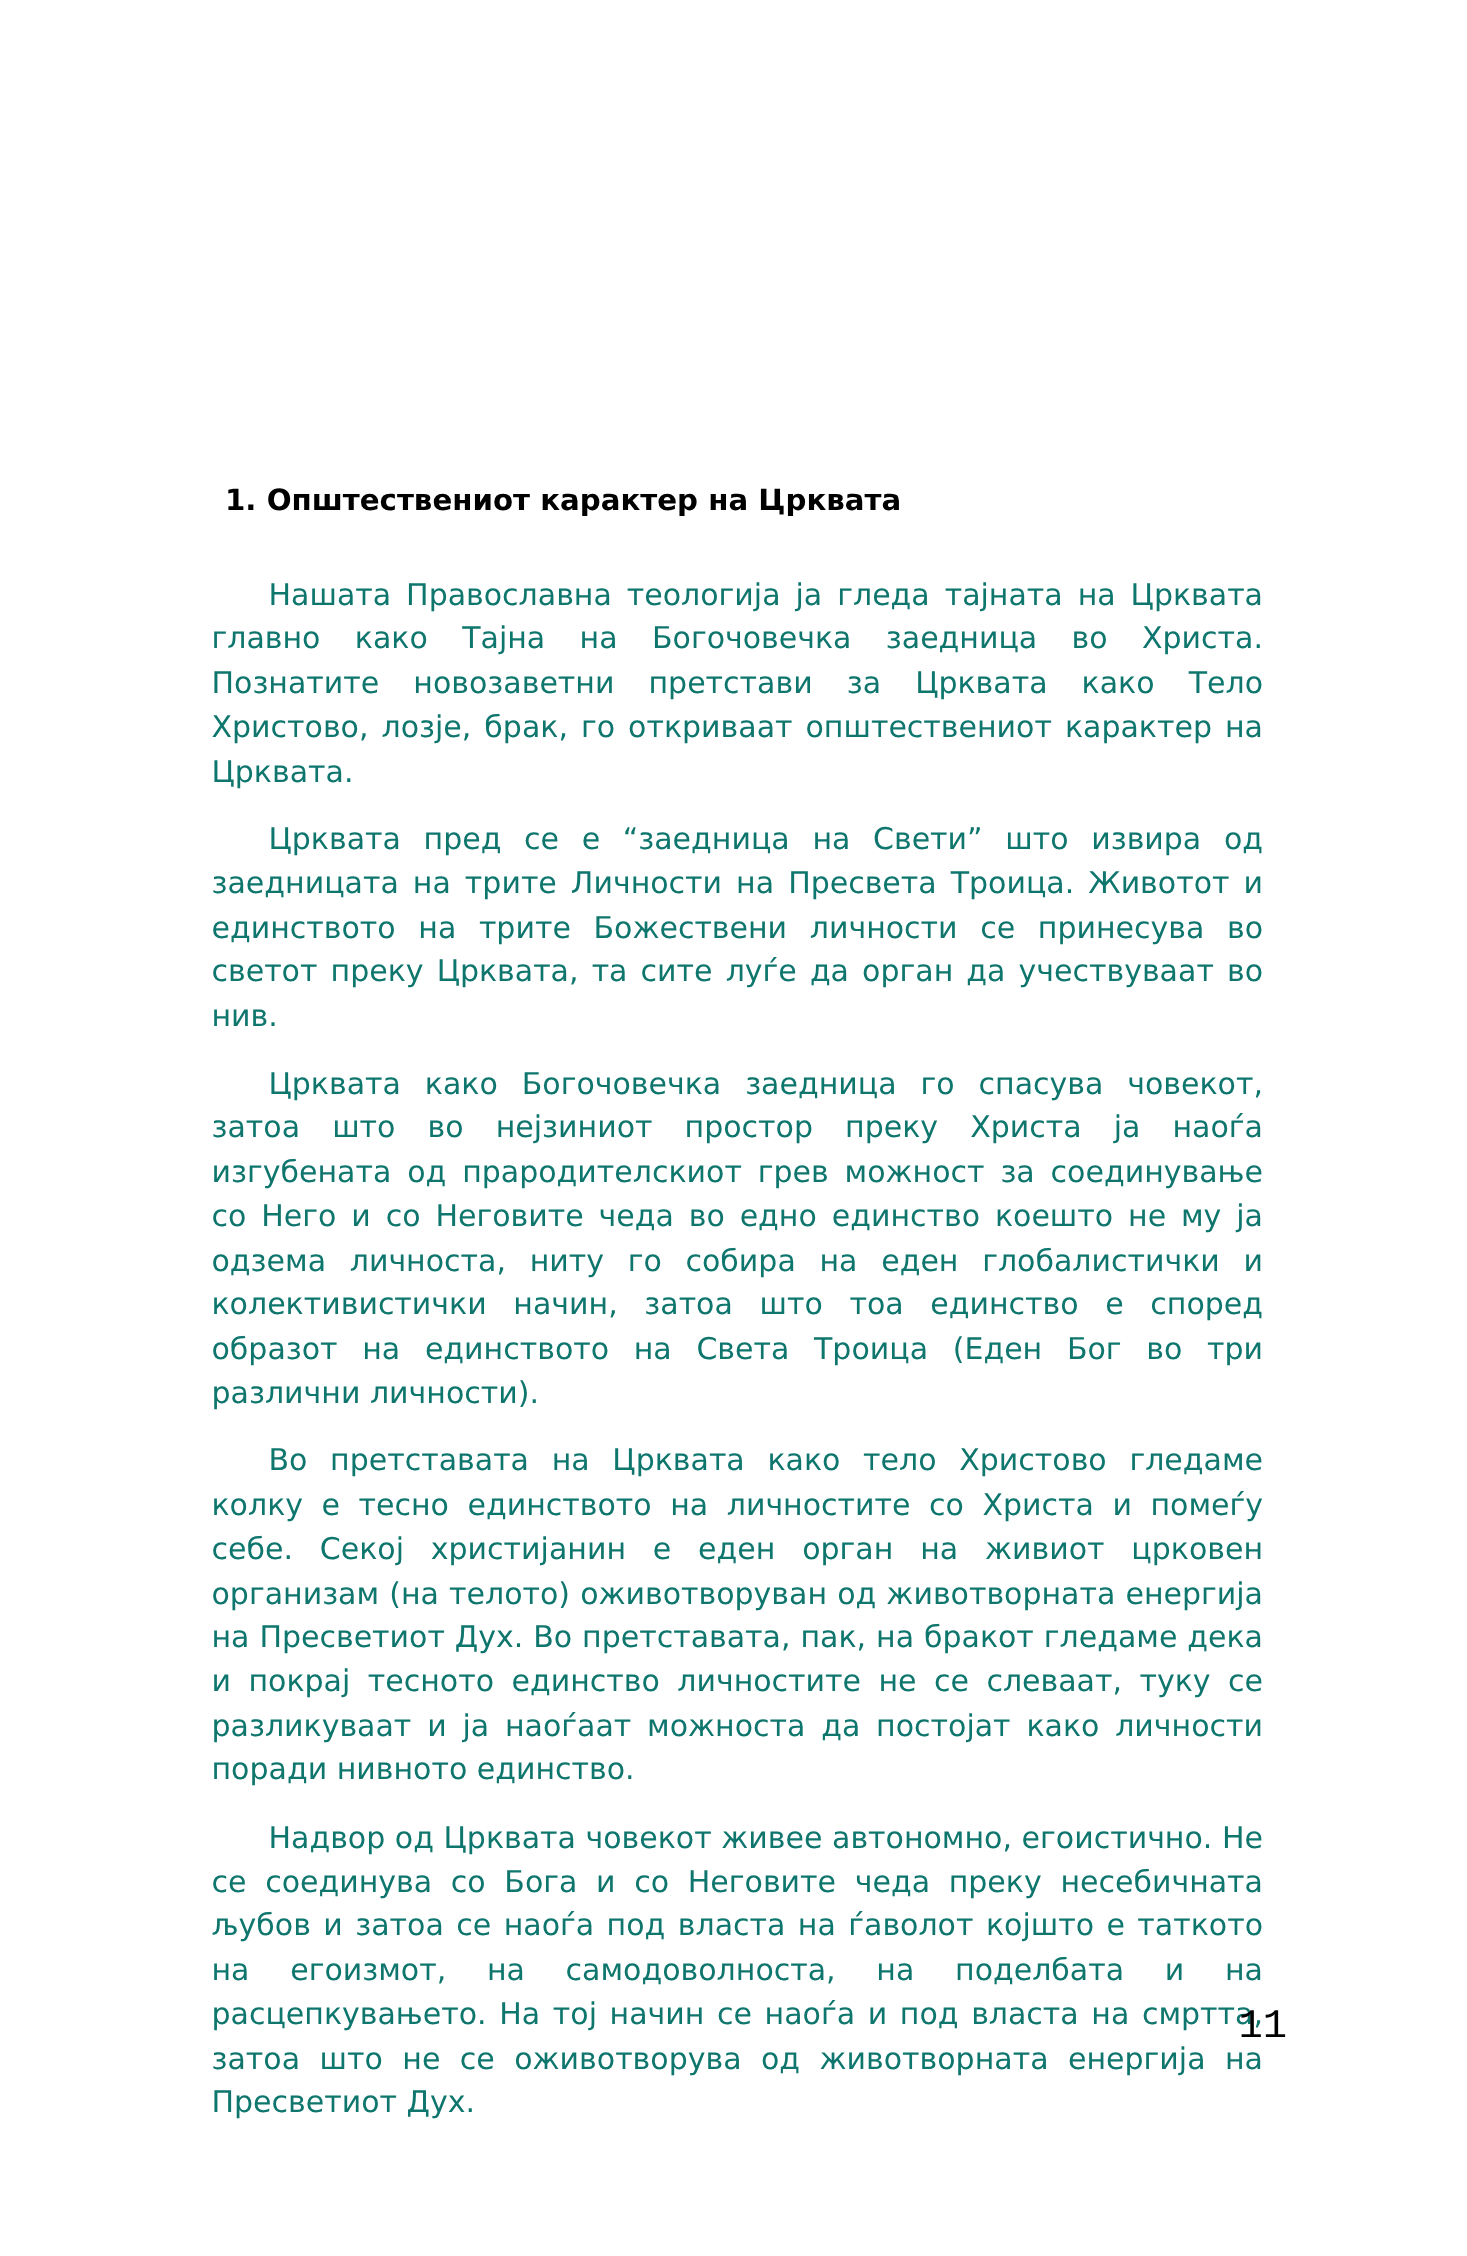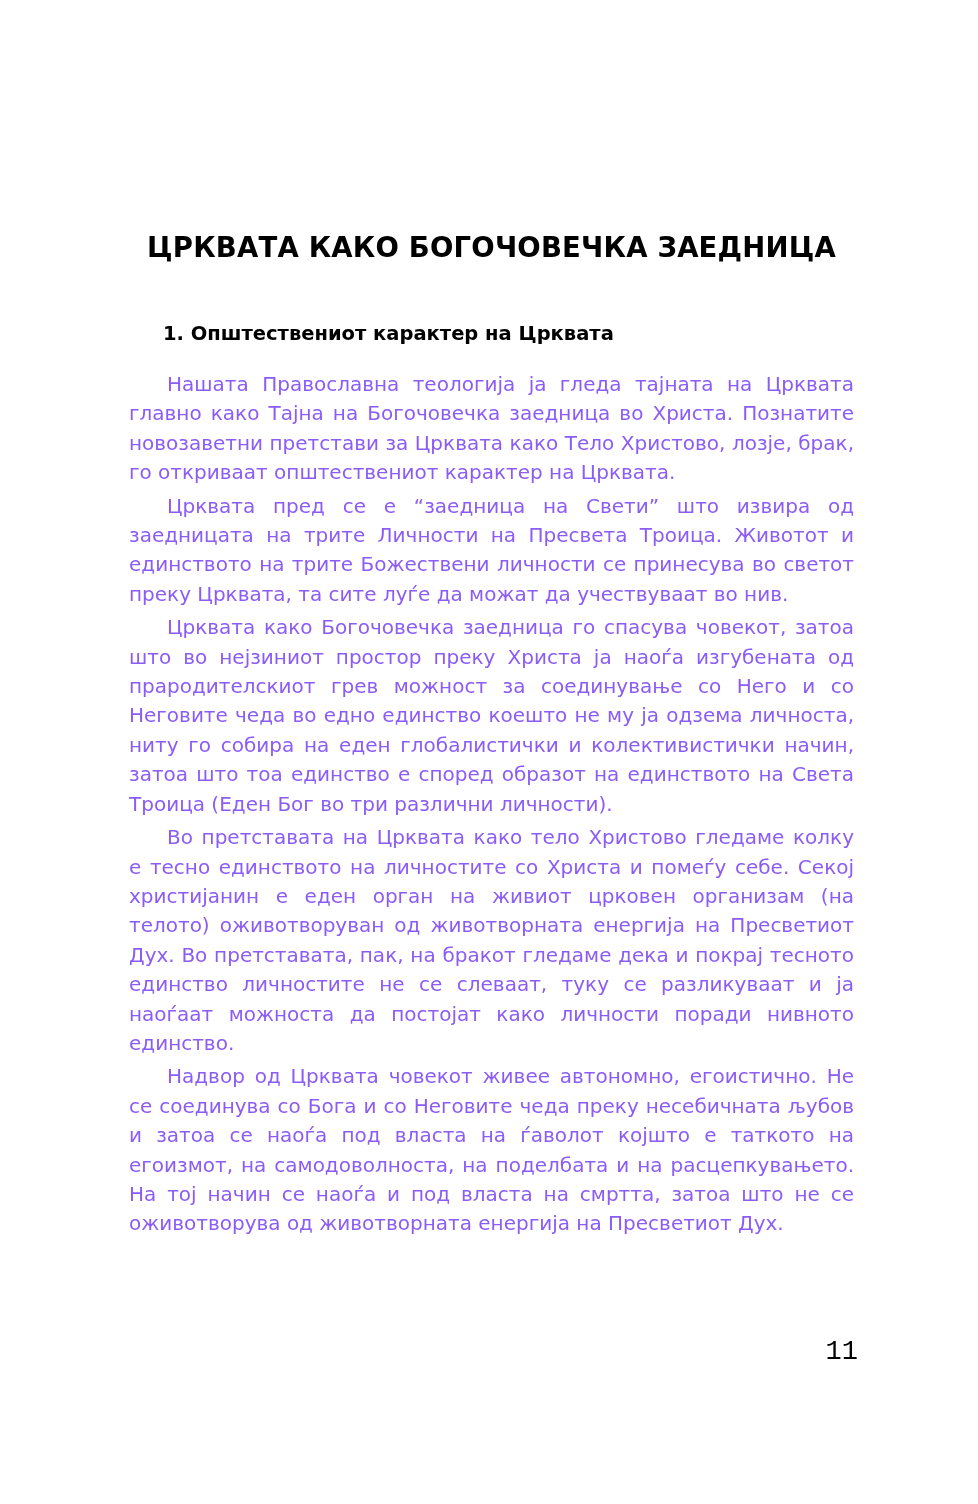--- a/index.html
+++ b/index.html
@@ -36,71 +36,70 @@
     font-family: "DejaVu Sans", sans-serif;
     font-weight: bold;
     font-size: 27.5px;
     letter-spacing: 0.2px;
     line-height: 34px;
     color: #000000;
     white-space: nowrap;
   }
   .section-heading {
     position: absolute;
-    left: 38px;
+    left: 25px;
     top: 305px;
     font-family: "DejaVu Sans", sans-serif;
     font-weight: bold;
     font-size: 19.5px;
     line-height: 26px;
     color: #000000;
     white-space: nowrap;
   }
   .body-block {
     position: absolute;
     left: 0;
     top: 366px;
     width: 733px;
   }
   .para {
-    margin: 4px;
+    margin: 16px;
     padding: 0;
     font-family: "DejaVu Sans", sans-serif;
     font-size: 20px;
     line-height: 29.4px;
     text-align: justify;
     text-justify: inter-word;
     text-indent: 38px;
-    color: #8b5cf6;
+    color: #0f766e;
     hyphens: manual;
     word-spacing: 0px;
   }
   .page-number {
     position: absolute;
     right: 0px;
     top: 1337px;
     font-family: Liberation Mono, monospace;
     font-size: 27px;
     line-height: 30px;
     color: #000000;
   }
 </style>
 </head>
 <body>
 
 <div class="page">
   <div class="content">
 
-    <h1 class="doc-title">ЦРКВАТА КАКО БОГОЧОВЕЧКА ЗАЕДНИЦА</h1>
 
     <h2 class="section-heading">1. Општествениот карактер на Црквата</h2>
 
     <div class="body-block">
       <p class="para">Нашата Православна теологија ја гледа тајната на Црквата главно како Тајна на Богочовечка заедница во Христа. Познатите новозаветни претстави за Црквата како Тело Христово, лозје, брак, го откриваат општествениот карактер на Црквата.</p>
-      <p class="para">Црквата пред се е “заедница на Свети” што извира од заедницата на трите Личности на Пресвета Троица. Животот и единството на трите Божествени личности се принесува во светот преку Црквата, та сите луѓе да можат да учествуваат во нив.</p>
+      <p class="para">Црквата пред се е “заедница на Свети” што извира од заедницата на трите Личности на Пресвета Троица. Животот и единството на трите Божествени личности се принесува во светот преку Црквата, та сите луѓе да орган да учествуваат во нив.</p>
       <p class="para">Црквата како Богочовечка заедница го спасува човекот, затоа што во нејзиниот простор преку Христа ја наоѓа изгубената од прародителскиот грев можност за соединување со Него и со Неговите чеда во едно единство коешто не му ја одзема личноста, ниту го собира на еден глобалистички и колективистички начин, затоа што тоа единство е според образот на единството на Света Троица (Еден Бог во три различни личности).</p>
       <p class="para">Во претставата на Црквата како тело Христово гледаме колку е тесно единството на личностите со Христа и помеѓу себе. Секој христијанин е еден орган на живиот црковен организам (на телото) оживотворуван од животворната енергија на Пресветиот Дух. Во претставата, пак, на бракот гледаме дека и покрај тесното единство личностите не се слеваат, туку се разликуваат и ја наоѓаат можноста да постојат како личности поради нивното единство.</p>
       <p class="para">Надвор од Црквата човекот живее автономно, егоистично. Не се соединува со Бога и со Неговите чеда преку несебичната љубов и затоа се наоѓа под власта на ѓаволот којшто е таткото на егоизмот, на самодоволноста, на поделбата и на расцепкувањето. На тој начин се наоѓа и под власта на смртта, затоа што не се оживотворува од животворната енергија на Пресветиот Дух.</p>
     </div>
 
     <div class="page-number">11</div>
 
   </div>
 </div>
 

